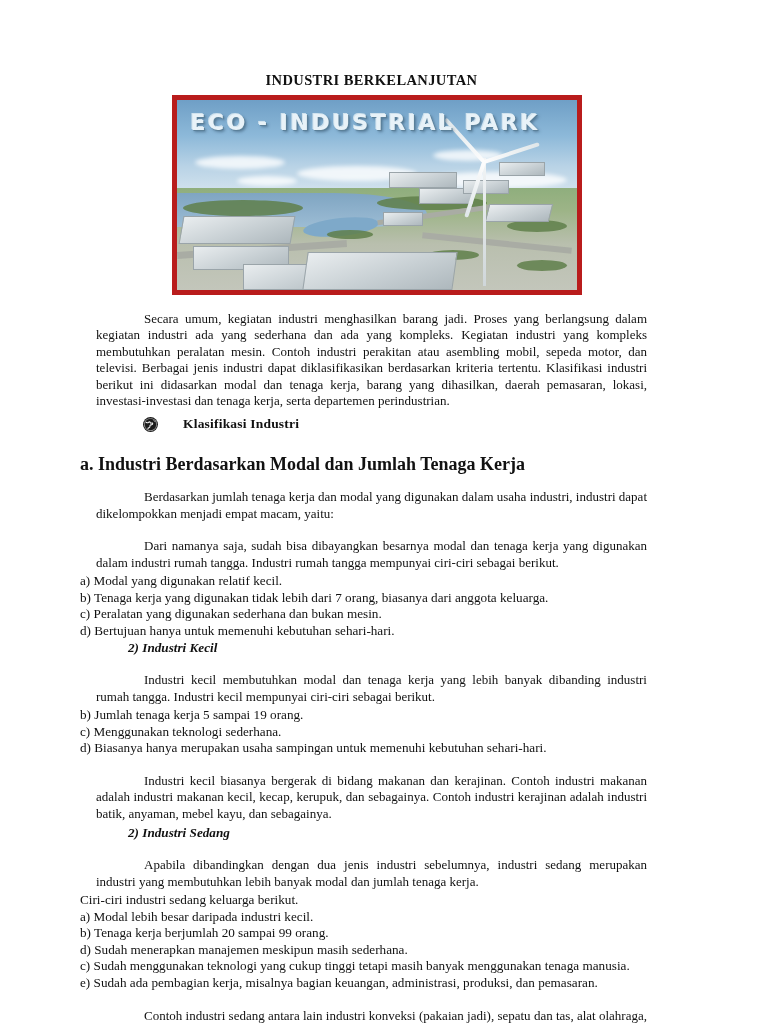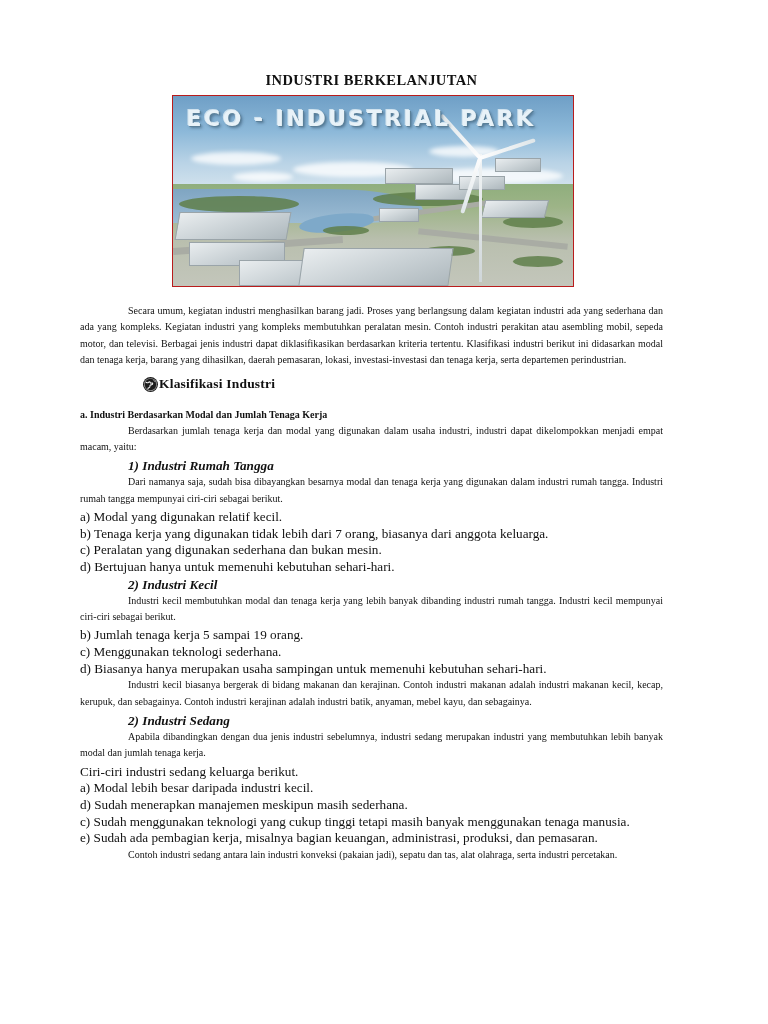--- a/index.html
+++ b/index.html
@@ -35,21 +35,21 @@
   
   .figure-wrap {
     width: 400px;
     margin: 0 auto 16px auto;
   }
   .figure {
     position: relative;
     width: 400px;
     height: 190px;
     overflow: hidden;
-    border: 1px solid #b91c1c;
+    border: 5px solid #b91c1c;
     background: #404040;
   }
   
   .sky {
     position: absolute;
     left: 0; top: 0; right: 0;
     height: 95px;
     background: linear-gradient(180deg, #6f9fc6 0%, #8db9d9 38%, #b9d3e6 70%, #d5e4ee 100%);
   }
   .cloud {
@@ -139,37 +139,37 @@
     background: linear-gradient(90deg, #fdfdfd 0%, #dfe6e9 100%);
     transform-origin: 0 50%;
     border-radius: 2px;
   }
   .b1 { transform: rotate(-18deg); }
   .b2 { transform: rotate(108deg); }
   .b3 { transform: rotate(228deg); }
 
   
   p, div.line {
-    margin: 0;
-    font-size: 10px;
+    margin: 16px;
+    font-size: 13px;
     line-height: 16.4px;
   }
   .just {
     text-align: justify;
     text-justify: inter-word;
   }
   .indent {
     text-indent: 48px;
   }
   .para {
     margin-bottom: 2px;
   }
   .section-head {
     font-weight: bold;
-    font-size: 10px;
+    font-size: 18px;
     line-height: 17px;
     margin-top: 8px;
   }
   .sub-head {
     font-weight: bold;
     font-style: italic;
     font-size: 13.2px;
     line-height: 17px;
     padding-left: 48px;
   }
@@ -177,24 +177,24 @@
     font-size: 13.2px;
     line-height: 16.6px;
   }
   .list-item.hang {
     padding-left: 18px;
     text-indent: -18px;
     text-align: justify;
   }
   .klas-head {
     display: flex;
-    align-items: center;
-    gap: 0;
+    align-items: flex-start;
+    gap: 24px;
     padding-left: 62px;
-    margin: 7px 0 13px 0;
+    margin: 7px 0 23px 0;
   }
   .klas-label {
     font-weight: bold;
     font-size: 13.5px;
     letter-spacing: 0.2px;
   }
   .globe {
     width: 17px;
     height: 17px;
     flex: 0 0 17px;
@@ -263,36 +263,36 @@
         <path d="M16.8 5.6c.6.5.3 1.6 1 1.9.7.3 1.5-.4 2 .1" fill="none" stroke="#f7f7f7" stroke-width="1.4" stroke-linecap="round"></path>
         <ellipse cx="12" cy="12" rx="8" ry="8" fill="none" stroke="#1b1b1b" stroke-width="1"></ellipse>
       </svg>
     </span>
     <span class="klas-label">Klasifikasi Industri</span>
   </div>
 
   <div class="section-head">a. Industri Berdasarkan Modal dan Jumlah Tenaga Kerja</div>
   <p class="just indent para">Berdasarkan jumlah tenaga kerja dan modal yang digunakan dalam usaha industri, industri dapat dikelompokkan menjadi empat macam, yaitu:</p>
 
-  <div class="sub-head">1) Industri Rumah Tangga</div>
   <p class="just indent para">Dari namanya saja, sudah bisa dibayangkan besarnya modal dan tenaga kerja yang digunakan dalam industri rumah tangga. Industri rumah tangga mempunyai ciri-ciri sebagai berikut.</p>
   <div class="list-item hang">a) Modal yang digunakan relatif kecil.</div>
   <div class="list-item hang">b) Tenaga kerja yang digunakan tidak lebih dari 7 orang, biasanya dari anggota keluarga.</div>
   <div class="list-item hang">c) Peralatan yang digunakan sederhana dan bukan mesin.</div>
   <div class="list-item hang">d) Bertujuan hanya untuk memenuhi kebutuhan sehari-hari.</div>
 
   <div class="sub-head">2) Industri Kecil</div>
   <p class="just indent para">Industri kecil membutuhkan modal dan tenaga kerja yang lebih banyak dibanding industri rumah tangga. Industri kecil mempunyai ciri-ciri sebagai berikut.</p>
   <div class="list-item hang">b) Jumlah tenaga kerja 5 sampai 19 orang.</div>
   <div class="list-item hang">c) Menggunakan teknologi sederhana.</div>
   <div class="list-item hang">d) Biasanya hanya merupakan usaha sampingan untuk memenuhi kebutuhan sehari-hari.</div>
   <p class="just indent para">Industri kecil biasanya bergerak di bidang makanan dan kerajinan. Contoh industri makanan adalah industri makanan kecil, kecap, kerupuk, dan sebagainya. Contoh industri kerajinan adalah industri batik, anyaman, mebel kayu, dan sebagainya.</p>
 
   <div class="sub-head">2) Industri Sedang</div>
   <p class="just indent para">Apabila dibandingkan dengan dua jenis industri sebelumnya, industri sedang merupakan industri yang membutuhkan lebih banyak modal dan jumlah tenaga kerja.</p>
   <div class="list-item">Ciri-ciri industri sedang keluarga berikut.</div>
   <div class="list-item hang">a) Modal lebih besar daripada industri kecil.</div>
+  <div class="list-item hang">b) Tenaga kerja berjumlah 20 sampai 99 orang.</div>
   <div class="list-item hang">d) Sudah menerapkan manajemen meskipun masih sederhana.</div>
   <div class="list-item hang">c) Sudah menggunakan teknologi yang cukup tinggi tetapi masih banyak menggunakan tenaga manusia.</div>
   <div class="list-item hang">e) Sudah ada pembagian kerja, misalnya bagian keuangan, administrasi, produksi, dan pemasaran.</div>
   <p class="just indent para">Contoh industri sedang antara lain industri konveksi (pakaian jadi), sepatu dan tas, alat olahraga, serta industri percetakan.</p>
 
 </div>
 
 </body></html>

